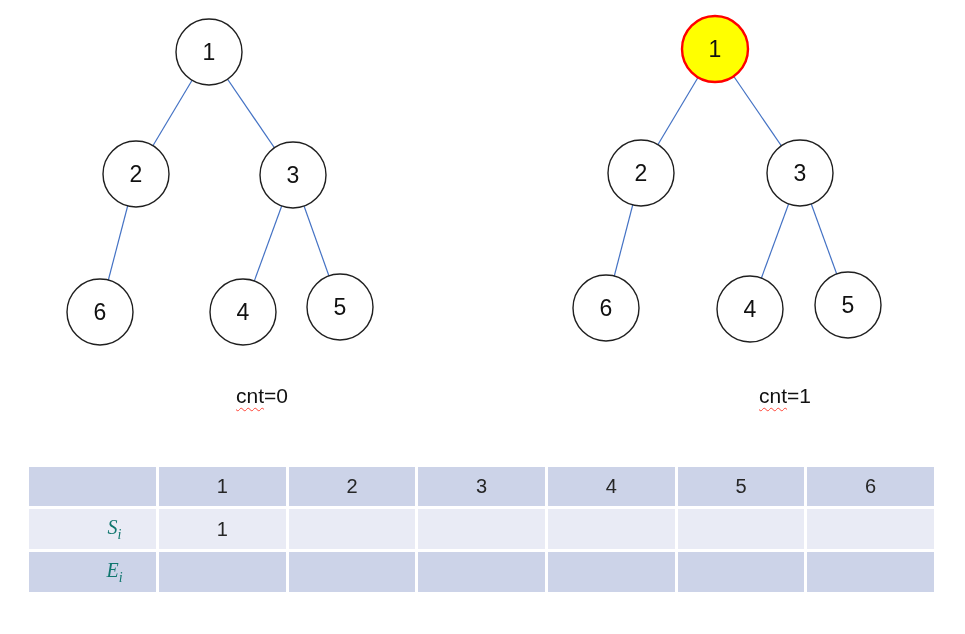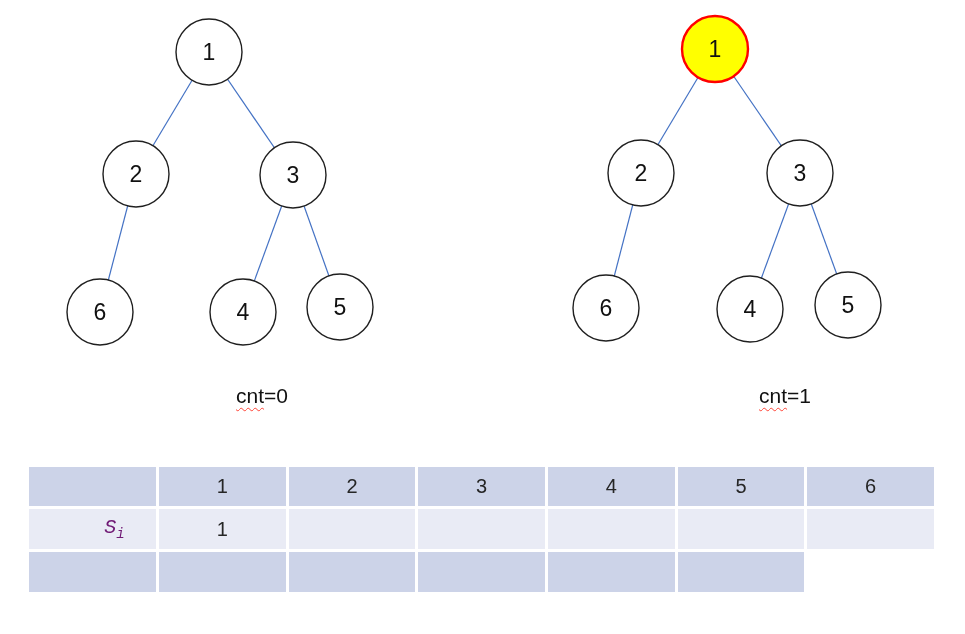--- a/index.html
+++ b/index.html
@@ -54,24 +54,24 @@
   .cell {
     display: flex;
     align-items: center;
     justify-content: center;
     font-size: 20px;
     color: #262626;
   }
   .cell.head, .cell.band-dark { background: #ccd3e8; }
   .cell.band-light { background: #e9ebf5; }
   .row-label {
-    font-family: Liberation Mono, monospace;
+    font-family: Liberation Serif, serif;
     font-style: italic;
     font-size: 20px;
-    color: #701a75;
+    color: #0f766e;
     margin-left: 44px;
   }
   .row-label .rl-sub {
     font-size: 14px;
     vertical-align: -5px;
   }
 </style>
 </head>
 <body>
 
@@ -163,20 +163,23 @@
     <div class="cell band-light">
       <span class="row-label"><span class="rl-base">S</span><span class="rl-sub">i</span></span>
     </div>
     <div class="cell band-light">1</div>
     <div class="cell band-light"></div>
     <div class="cell band-light"></div>
     <div class="cell band-light"></div>
     <div class="cell band-light"></div>
     <div class="cell band-light"></div>
 
+    <div class="cell band-dark">
+      <span class="row-label"><span class="rl-base">E</span><span class="rl-sub">i</span></span>
+    </div>
     <div class="cell band-dark"></div>
     <div class="cell band-dark"></div>
     <div class="cell band-dark"></div>
     <div class="cell band-dark"></div>
     <div class="cell band-dark"></div>
     <div class="cell band-dark"></div>
   </div>
 
 </div>
 

